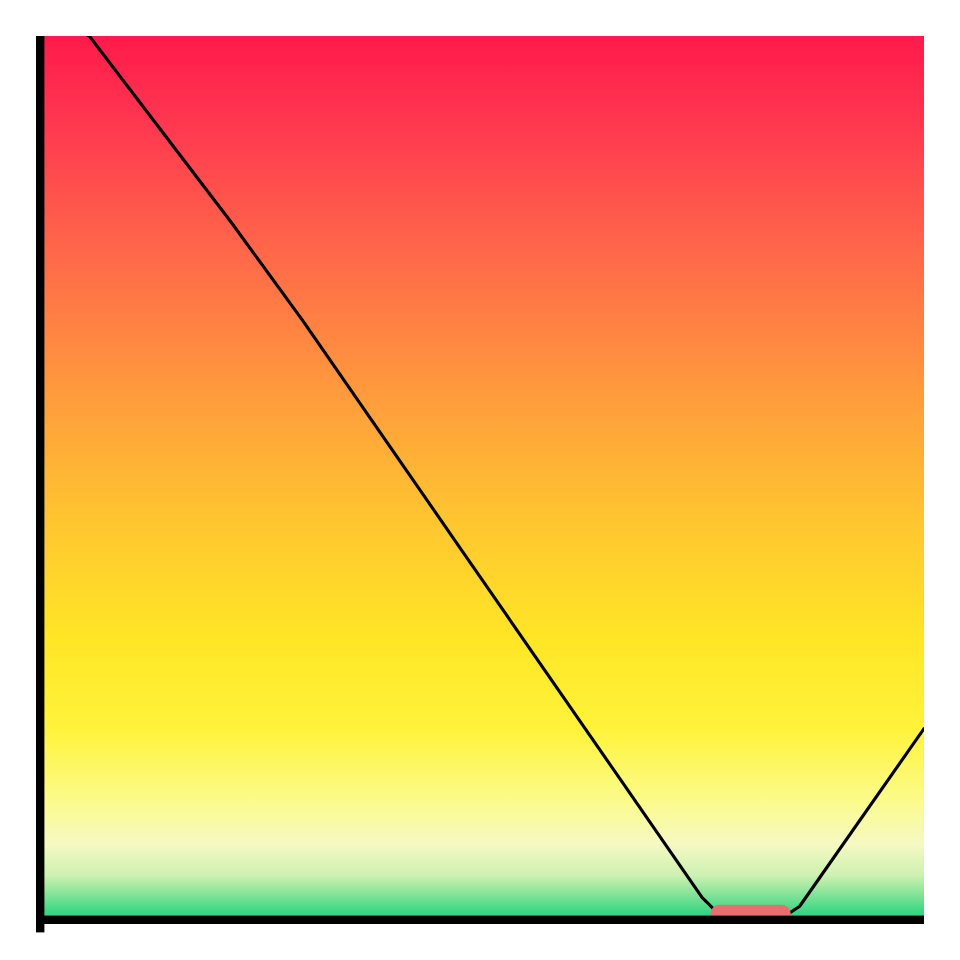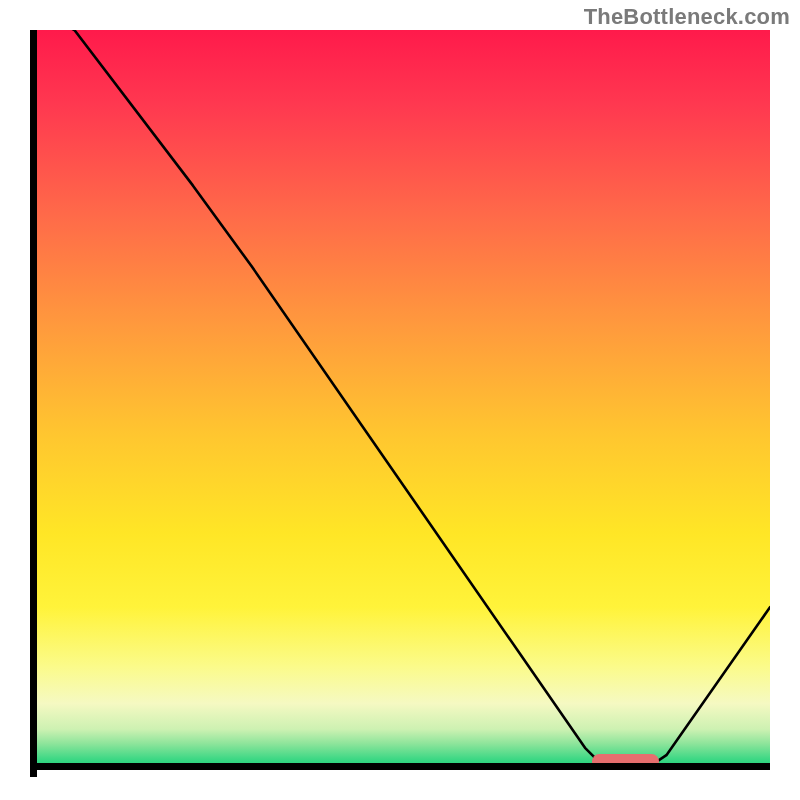--- a/index.html
+++ b/index.html
@@ -38,21 +38,20 @@
     position: absolute;
     height: 15px;
     border-radius: 7.5px;
     background: #e76f6f;
   }
 </style>
 </head>
 <body>
 <div class="wrap">
 
-  <div class="watermark">TheBottleneck.com</div>
 
   <div class="plot">
     <svg class="gradient-area" viewBox="0 0 740 740" preserveAspectRatio="none">
       <defs>
         <linearGradient id="bottleneck-grad" x1="0" y1="0" x2="0" y2="1">
             <stop offset="0%" stop-color="#ff1a4b"></stop>
             <stop offset="10%" stop-color="#ff3850"></stop>
             <stop offset="25%" stop-color="#ff6a49"></stop>
             <stop offset="40%" stop-color="#ff9a3d"></stop>
             <stop offset="55.00000000000001%" stop-color="#ffc72f"></stop>

